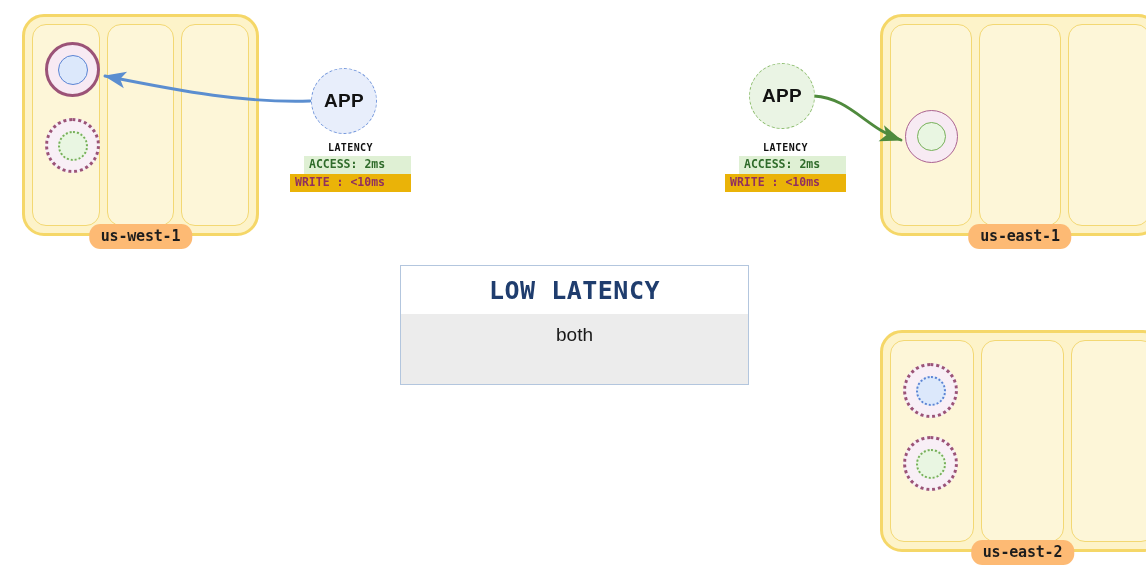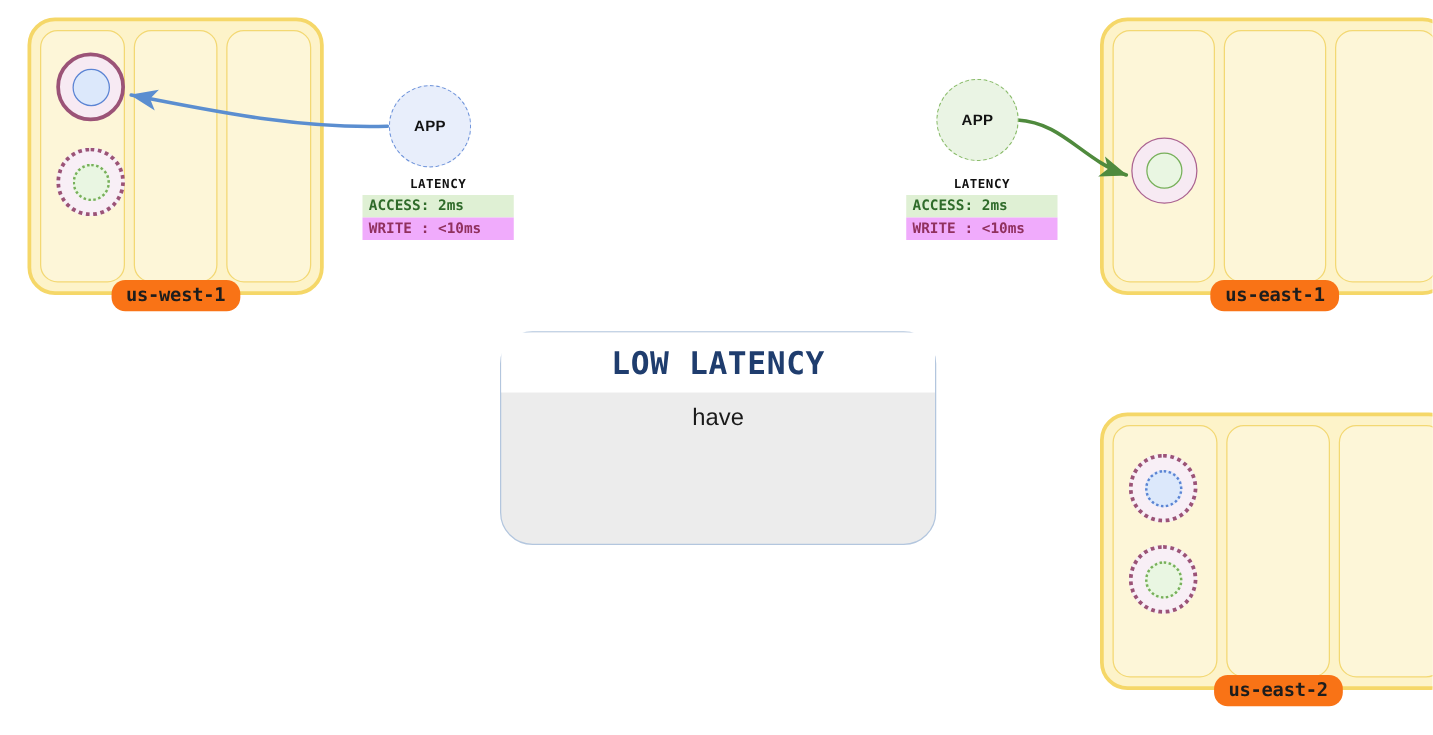--- a/index.html
+++ b/index.html
@@ -27,21 +27,21 @@
     flex:1 1 0;
     background:#fdf6d8;
     border:1.5px solid #f3d873;
     border-radius:14px;
     position:relative;
   }
   .region-label{
     position:absolute;
     left:50%;transform:translateX(-50%);
     bottom:-13px;
-    background:#f97316;
+    background:#fdba74;
     color:#1d1d1d;
     font-family:"DejaVu Sans Mono","Liberation Mono",monospace;
     font-size:15px;font-weight:700;
     letter-spacing:-0.2px;
     padding:3px 12px 4px 12px;
     border-radius:11px;
     white-space:nowrap;
     z-index:6;
   }
 
@@ -64,21 +64,21 @@
   .core-blue-solid{background:#dce8fb;border:1.5px solid #5b84d4;}
   .core-green-solid{background:#e9f6e2;border:1.6px solid #77b05a;}
   .core-blue-dotted{background:#dce8fb;border:2.4px dotted #5b84d4;}
   .core-green-dotted{background:#e9f6e2;border:2.4px dotted #77b05a;}
 
   
   .app{
     position:absolute;border-radius:50%;
     display:flex;align-items:center;justify-content:center;
     box-sizing:border-box;
-    font-size:12px;font-weight:600;color:#121212;
+    font-size:19px;font-weight:600;color:#121212;
     letter-spacing:0.3px;
     font-family:"Liberation Sans", sans-serif;
   }
   .app-blue{background:#e8eefb;border:1.8px dashed #7397dc;}
   .app-green{background:#eaf4e4;border:1.8px dashed #8cbd6d;}
 
   
   .lat{position:absolute;width:120px;}
   .lat-title{
     text-align:center;
@@ -87,22 +87,22 @@
     letter-spacing:0.4px;
     margin-bottom:3px;
   }
   .lat-row{
     font-family:"DejaVu Sans Mono","Liberation Mono",monospace;
     font-size:11.5px;font-weight:700;
     padding:2px 5px 3px 5px;
     white-space:pre;
     line-height:1.15;
   }
-  .lat-access{background:#dff0d4;color:#2f6b2a;}
-  .lat-write{background:#f0abfc;color:#90305e;}
+  .lat-access{background:#dff0d4;color:#2f6b2a;margin-left:14px;}
+  .lat-write{background:#eab308;color:#90305e;}
 
   
   .callout{
     position:absolute;
     box-sizing:border-box;
     border:1.5px solid #b3c6de;
     background:#ececec;
   }
   .callout-head{
     background:#ffffff;
@@ -209,22 +209,22 @@
   </div>
 
   <div class="app app-green" style="left:749px;top:63px;width:66px;height:66px;">APP</div>
 
   <div class="lat" style="left:725px;top:142px;width:121px;">
     <div class="lat-title">LATENCY</div>
     <div class="lat-row lat-access">ACCESS: 2ms</div>
     <div class="lat-row lat-write">WRITE : &lt;10ms</div>
   </div>
 
-  <div class="callout" style="left:400px;top:265px;width:349px;height:171px;border-radius:26px;">
+  <div class="callout" style="left:400px;top:265px;width:349px;height:120px;">
     <div class="callout-head">
       <span class="callout-title">LOW LATENCY</span>
     </div>
     <div class="callout-body">
-      <div>have</div>
+      <div>both</div>
     </div>
   </div>
 
 </div>
 
 </body></html>

